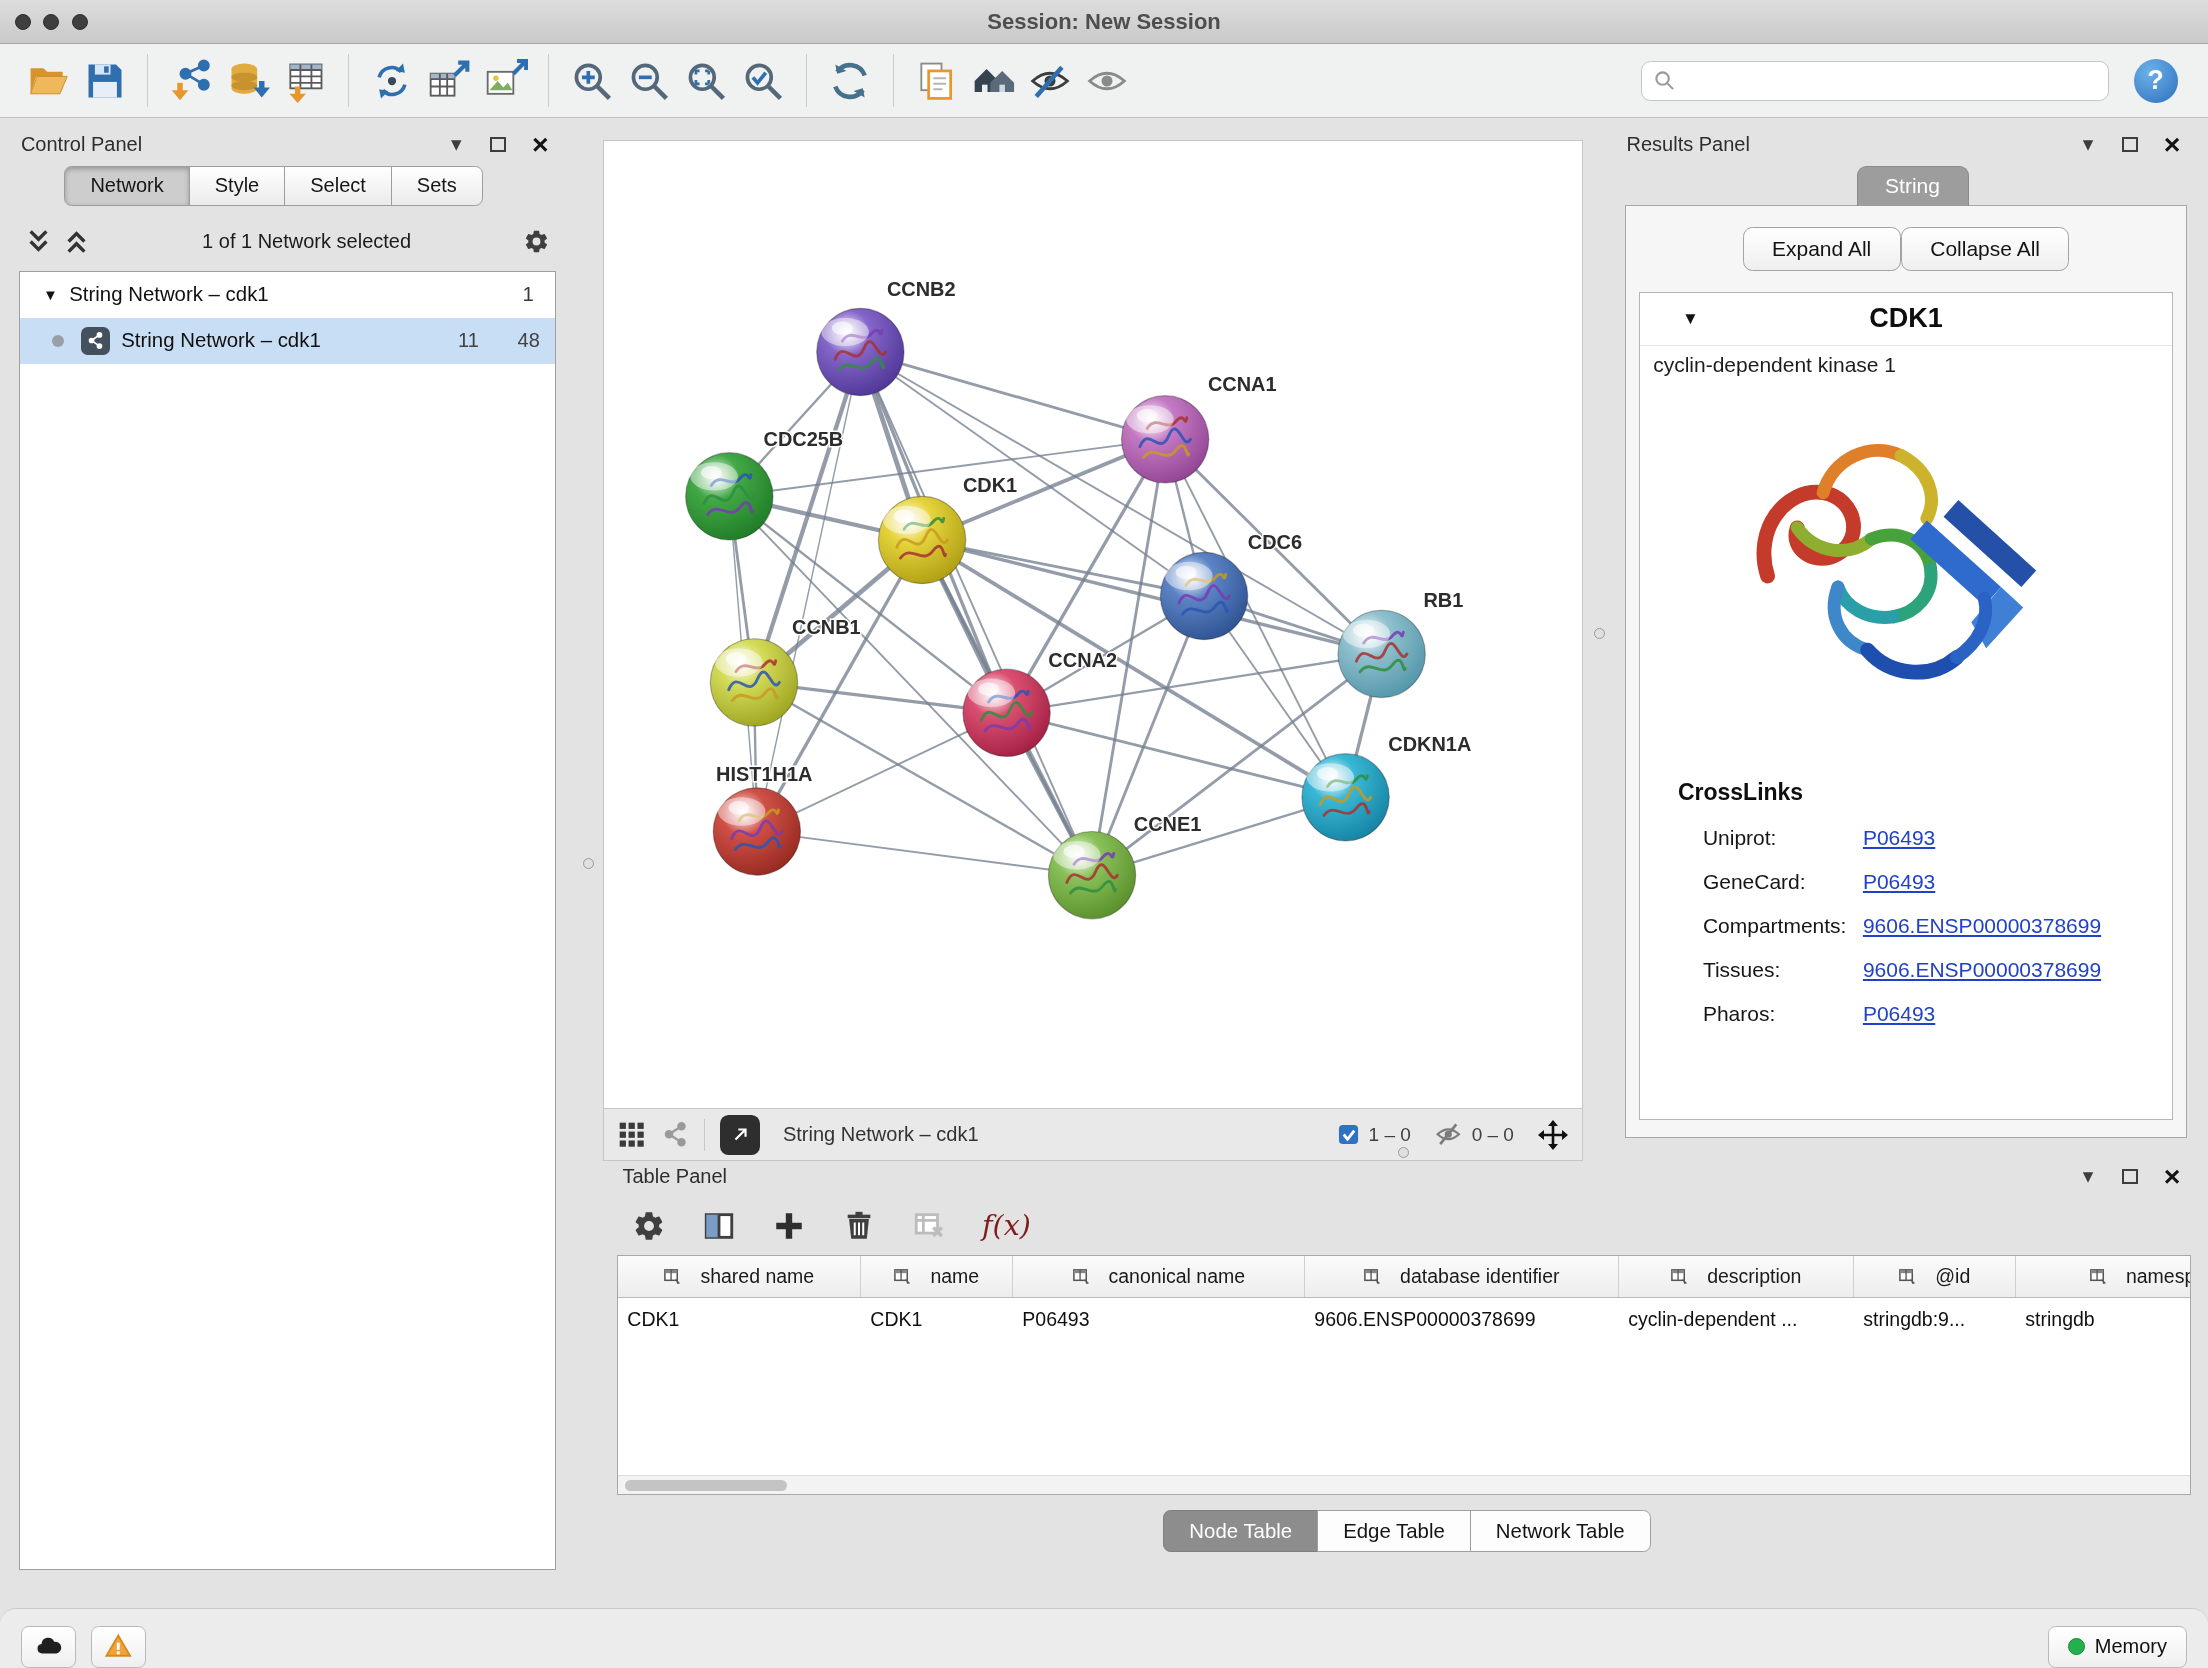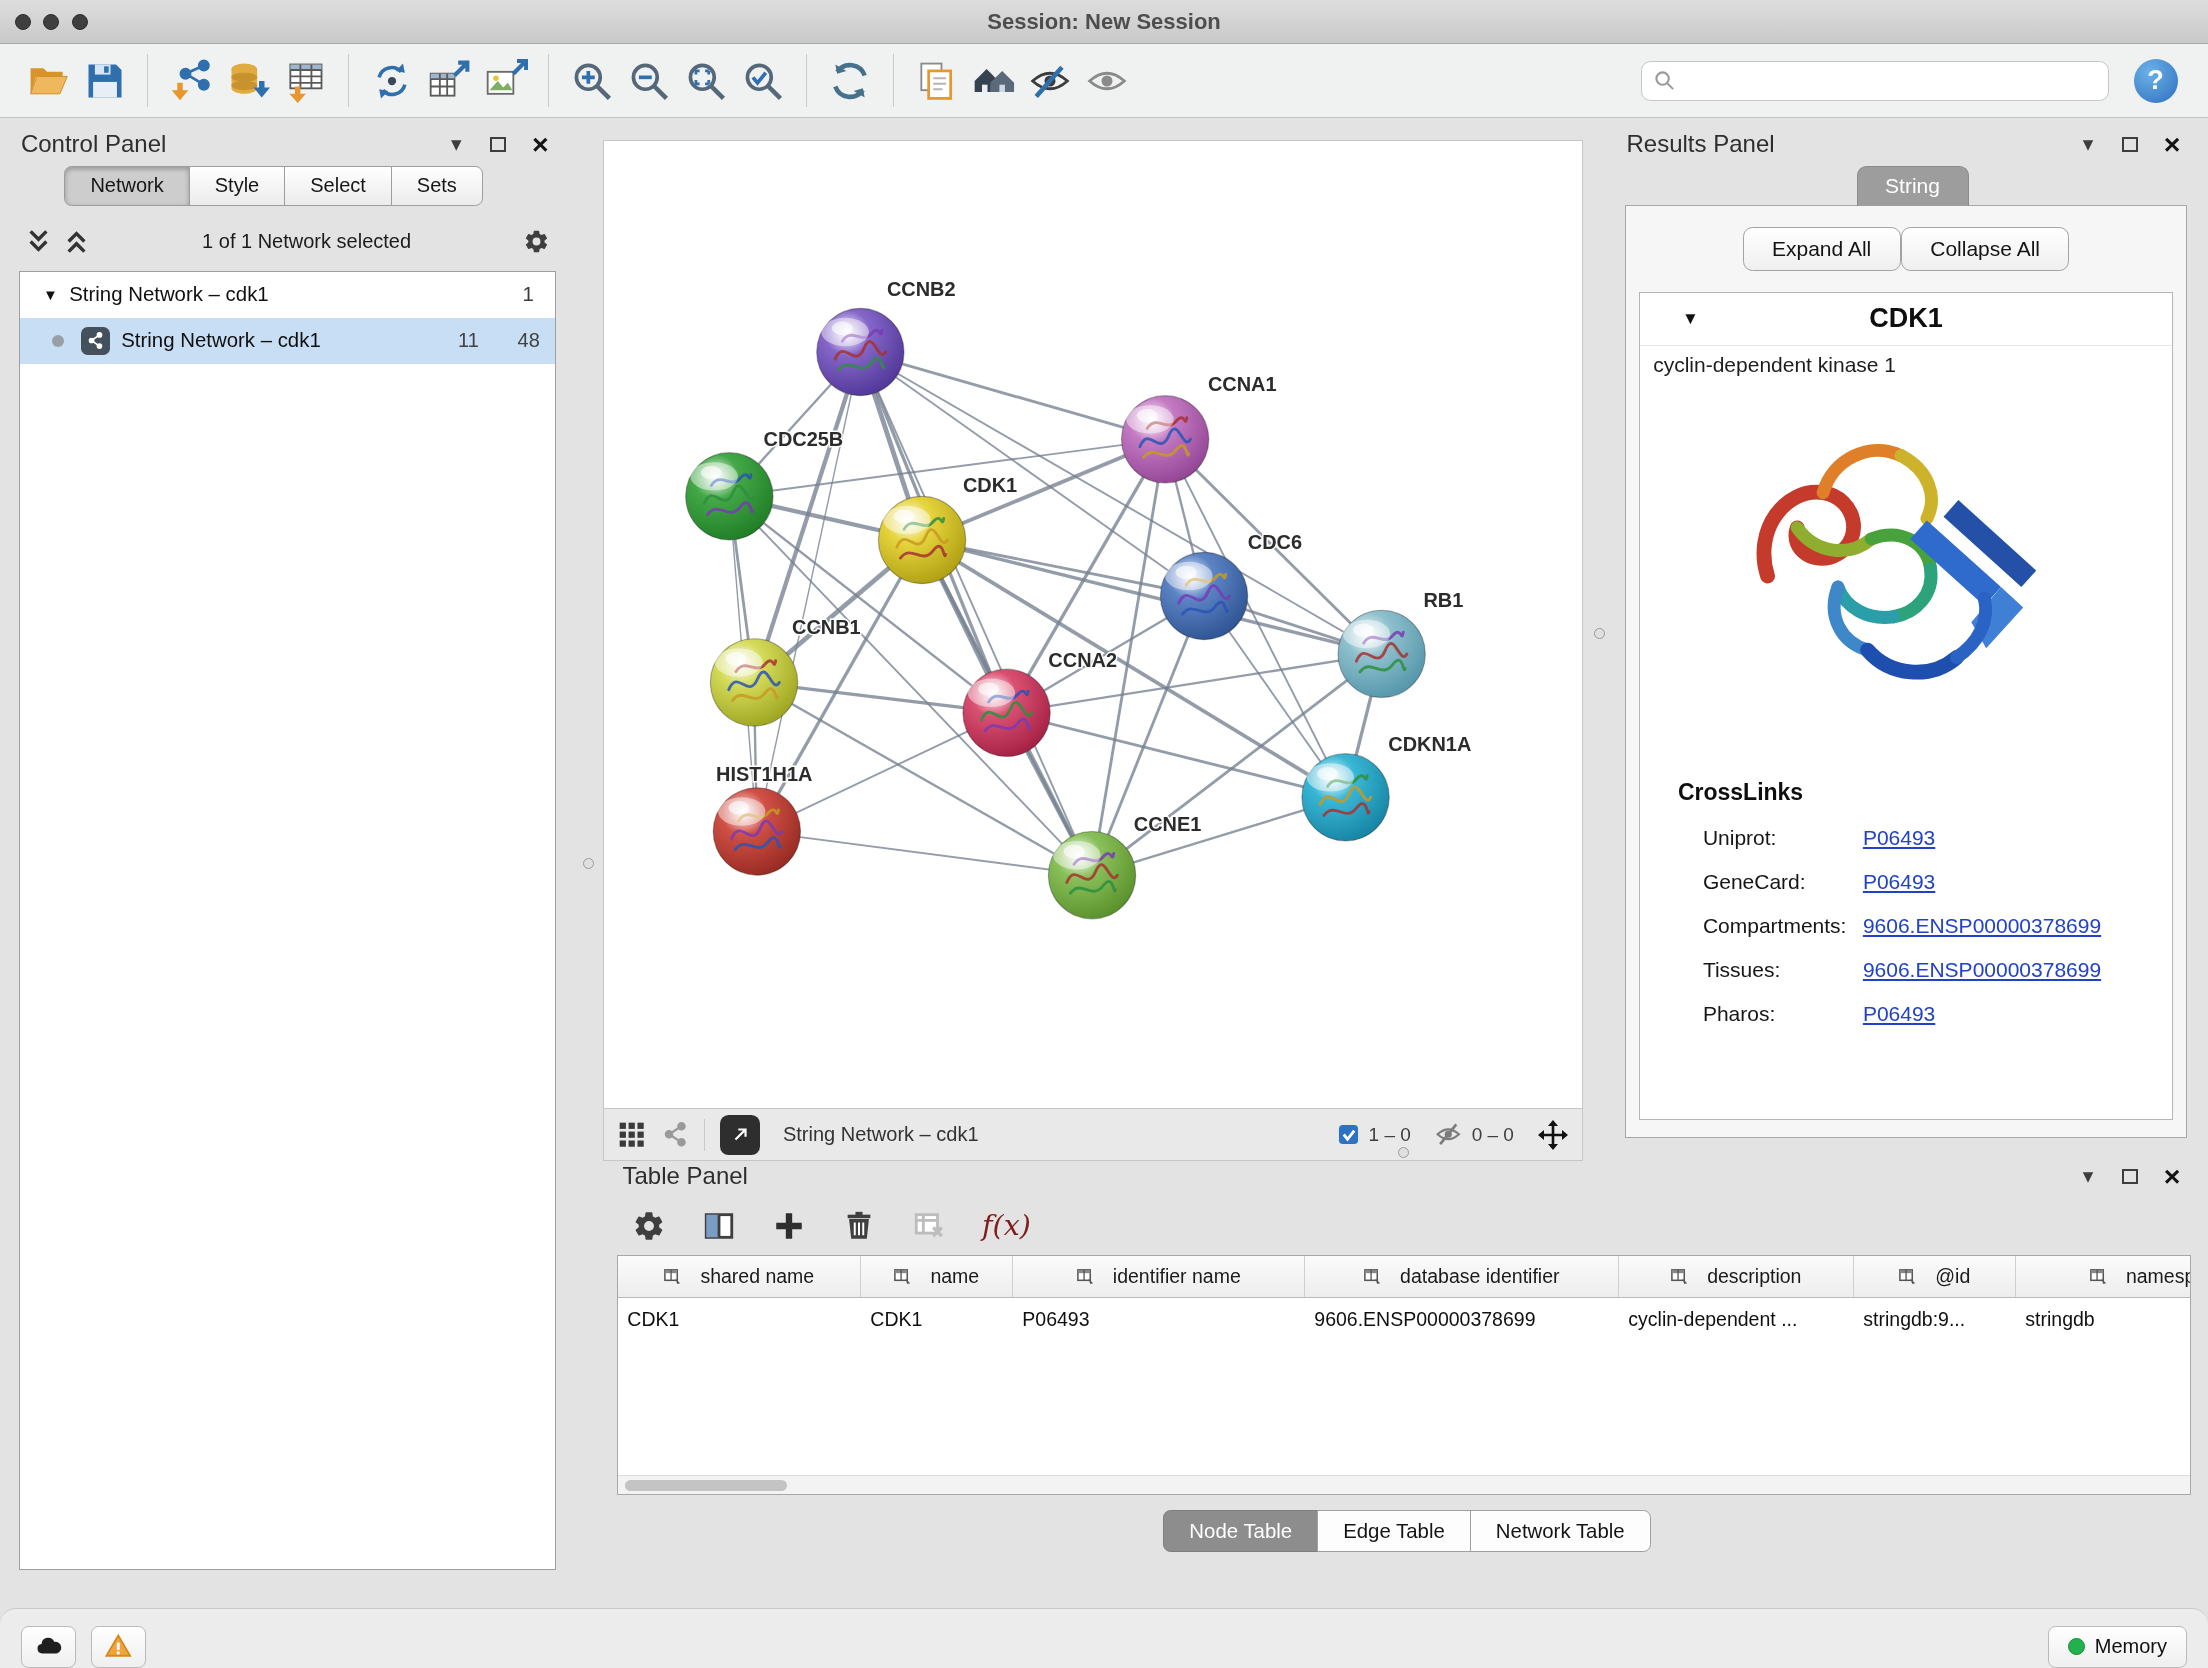--- a/index.html
+++ b/index.html
@@ -19,21 +19,21 @@
 .tb-btn{width:57px;height:57px;display:flex;align-items:center;justify-content:center;border:none;background:transparent;border-radius:7.6px;}
 .tb-btn svg{width:44px;height:44px;}
 .tb-sep{width:1px;height:53px;background:#cbcbcb;margin:0 14.3px;}
 .search-box{margin-left:auto;width:468px;height:40px;background:#fff;border:1.4px solid #c6c6c6;border-radius:9.5px;display:flex;align-items:center;padding:0 11.4px;gap:7.6px;}
 .search-box svg{width:23px;height:23px;}
 .search-box input{flex:1;border:none;outline:none;font-size:20px;background:transparent;}
 .help-btn{width:44px;height:44px;border-radius:50%;margin:0 11.4px 0 25px;background:radial-gradient(circle at 35% 30%,#6cb1e8,#2d6fbe);border:none;color:#fff;font-size:27px;font-weight:700;display:flex;align-items:center;justify-content:center;}
 
 
 .panel-head{height:40px;display:flex;align-items:center;padding:0 9.5px;gap:15px;}
-.panel-title{font-size:24px;color:#2e2e2e;flex:1;}
+.panel-title{font-size:20px;color:#2e2e2e;flex:1;}
 .ph-btn{border:none;background:none;width:27px;height:27px;display:flex;align-items:center;justify-content:center;color:#3d3d3d;font-size:21px;}
 .ph-float{width:16px;height:15px;border:2.4px solid #3d3d3d;background:transparent;}
 .ph-close{font-size:28.5px;font-weight:700;color:#141414;line-height:1;}
 
 
 .control-panel{position:absolute;left:11.4px;top:124px;width:552px;height:1455px;display:flex;flex-direction:column;}
 .cp-tabs{display:flex;margin:1.9px 0 0 53px;}
 .cp-tab{height:40px;padding:4px 25px;font-size:20px;border:1px solid #9d9d9d;background:linear-gradient(#ffffff,#ebebeb);margin-left:-1px;color:#161616;}
 .cp-tab:first-child{border-radius:7.6px 0 0 7.6px;margin-left:0;}
 .cp-tab:last-child{border-radius:0 7.6px 7.6px 0;}
@@ -760,21 +760,21 @@
           </svg>
           <span>name</span>
         </div>
         <div class="th" style="width: 292px;">
           <svg viewBox="0 0 20 20">
             <rect x="2" y="3" width="13" height="11" fill="#fff" stroke="#555" stroke-width="1.6"></rect>
             <rect x="2" y="3" width="13" height="3.5" fill="#888"></rect>
             <path d="M8.5 3v11" stroke="#555" stroke-width="1.4"></path>
             <path d="M13 12l5 5-3 1z" fill="#555"></path>
           </svg>
-          <span>identifier name</span>
+          <span>canonical name</span>
         </div>
         <div class="th" style="width: 314px;">
           <svg viewBox="0 0 20 20">
             <rect x="2" y="3" width="13" height="11" fill="#fff" stroke="#555" stroke-width="1.6"></rect>
             <rect x="2" y="3" width="13" height="3.5" fill="#888"></rect>
             <path d="M8.5 3v11" stroke="#555" stroke-width="1.4"></path>
             <path d="M13 12l5 5-3 1z" fill="#555"></path>
           </svg>
           <span>database identifier</span>
         </div>

